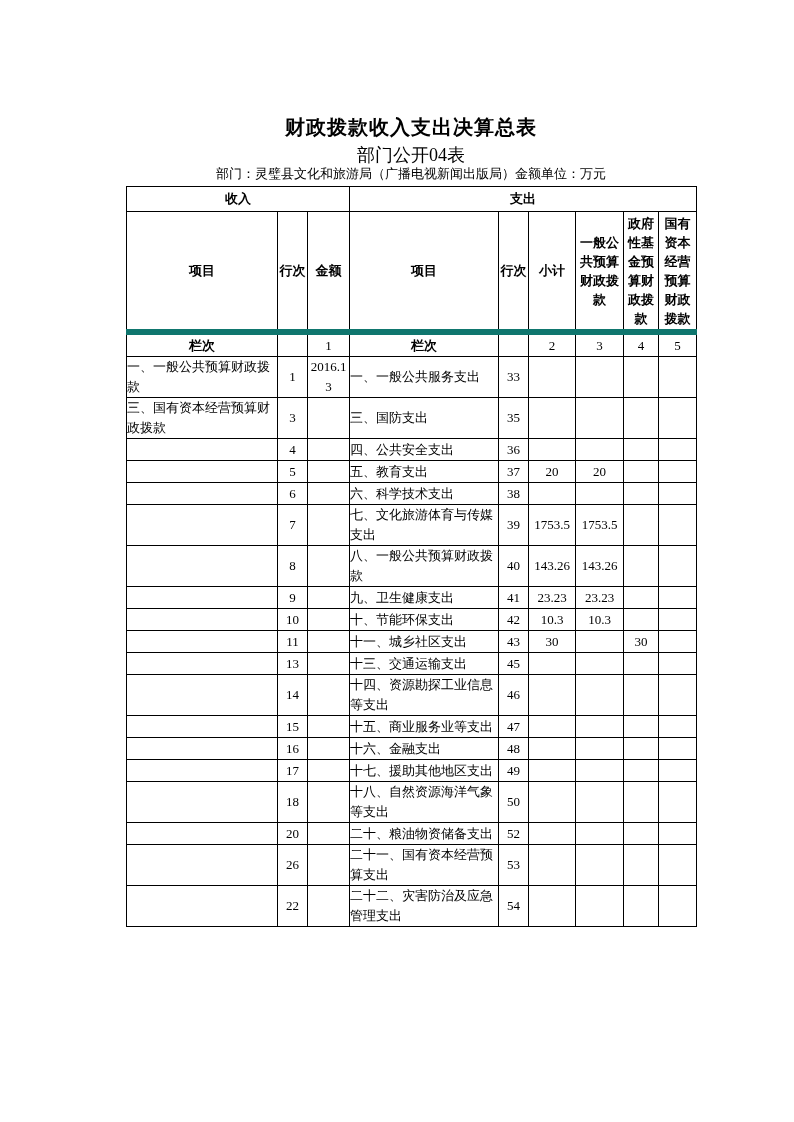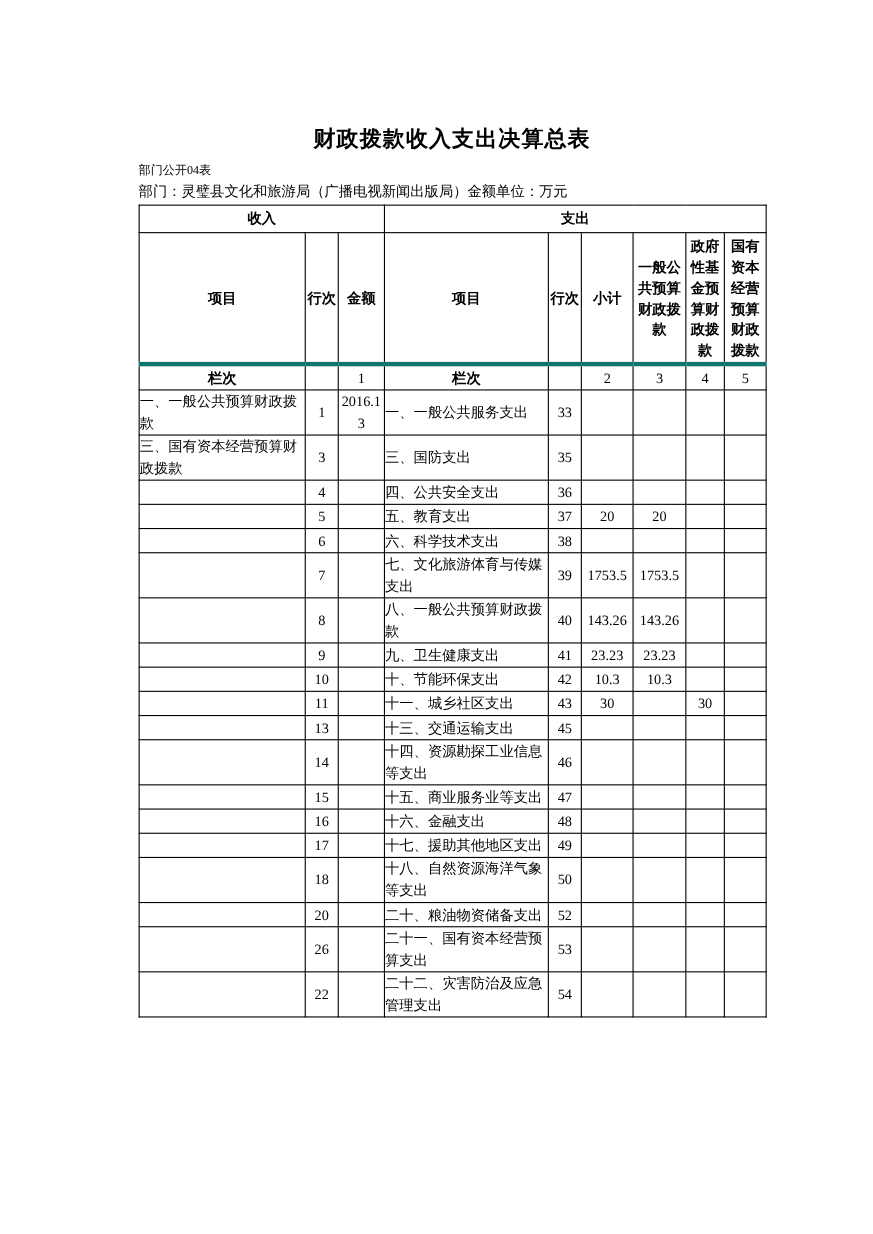--- a/index.html
+++ b/index.html
@@ -25,30 +25,30 @@
     margin: 115px 0 0 0;
     font-family: "Liberation Sans", "DejaVu Sans", sans-serif;
     font-weight: bold;
     font-size: 20px;
     line-height: 25px;
     text-align: center;
     letter-spacing: 1px;
   }
   .code-line {
     margin-top: 7px;
-    font-size: 11px;
+    font-size: 18px;
     line-height: 16px;
-    text-align: left;
+    text-align: center;
   }
   .meta-line {
     margin-top: 3px;
     font-size: 13px;
     line-height: 16px;
     display: flex;
-    justify-content: flex-start;
+    justify-content: center;
   }
   table.budget {
     margin-top: 4px;
     border-collapse: collapse;
     table-layout: fixed;
     width: 570px;
     font-size: 13px;
   }
   table.budget th,
   table.budget td {
@@ -61,21 +61,21 @@
     font-family: "Liberation Sans", "DejaVu Sans", sans-serif;
     font-weight: bold;
     font-size: 13px;
     text-align: center;
   }
   tr.section-row th { height: 24px; }
   tr.colhead-row th { height: 117px; line-height: 19px; padding: 0 1px; word-break: break-all; }
   tr.index-row th,
   tr.index-row td {
     height: 21px;
-    border-top: 4px solid #0f766e;
+    border-top: 6px solid #0f766e;
   }
   tr.index-row td {
     font-family: "Liberation Serif", "DejaVu Serif", serif;
     font-weight: normal;
     text-align: center;
   }
   tbody td {
     height: 21px;
     line-height: 20px;
   }

